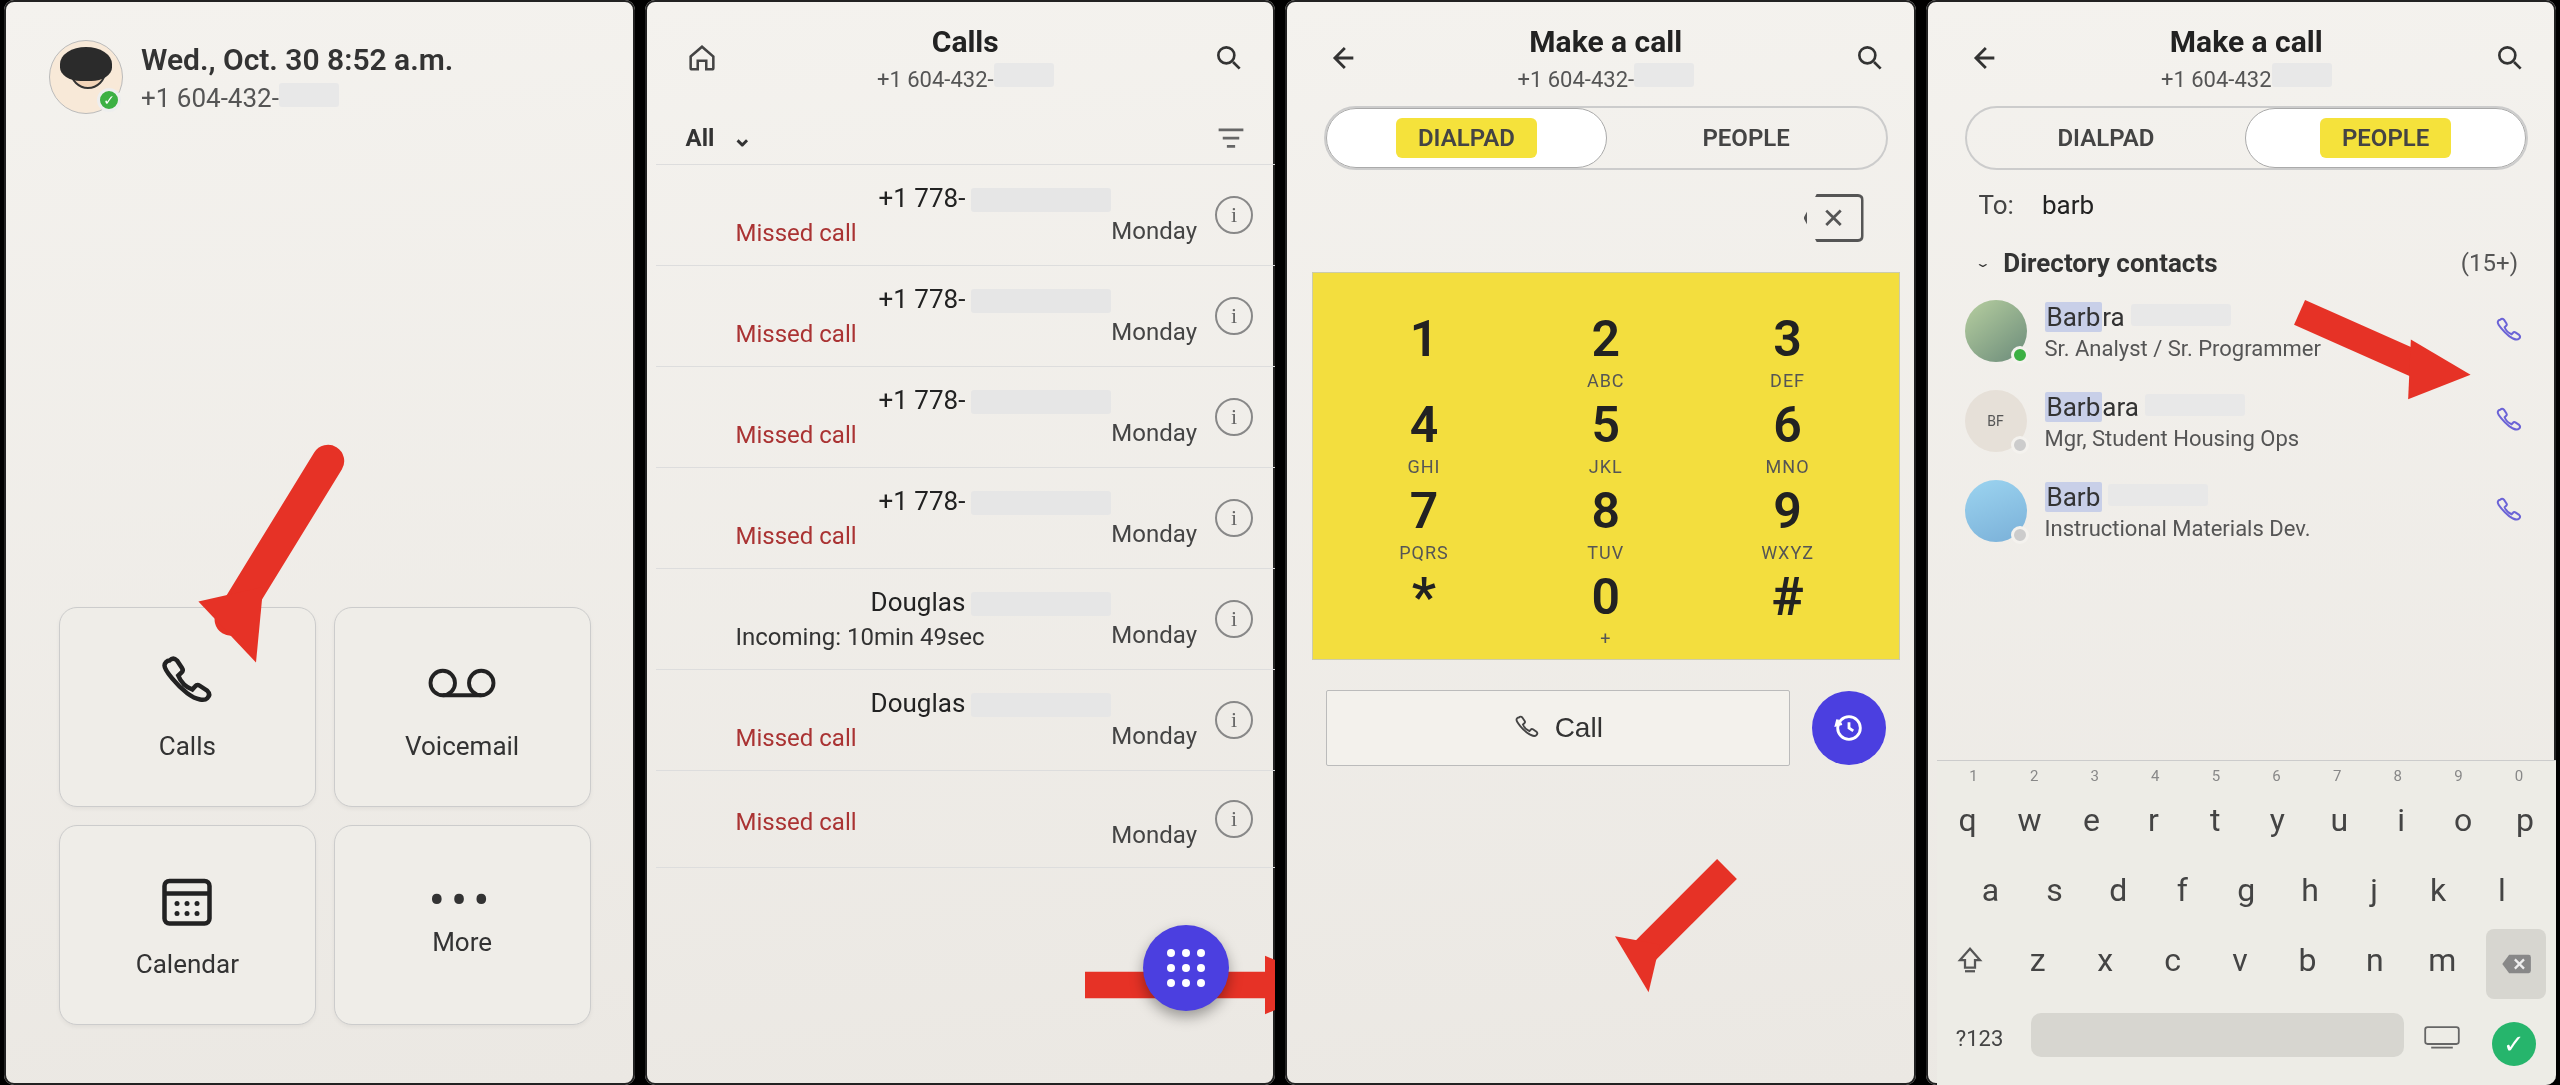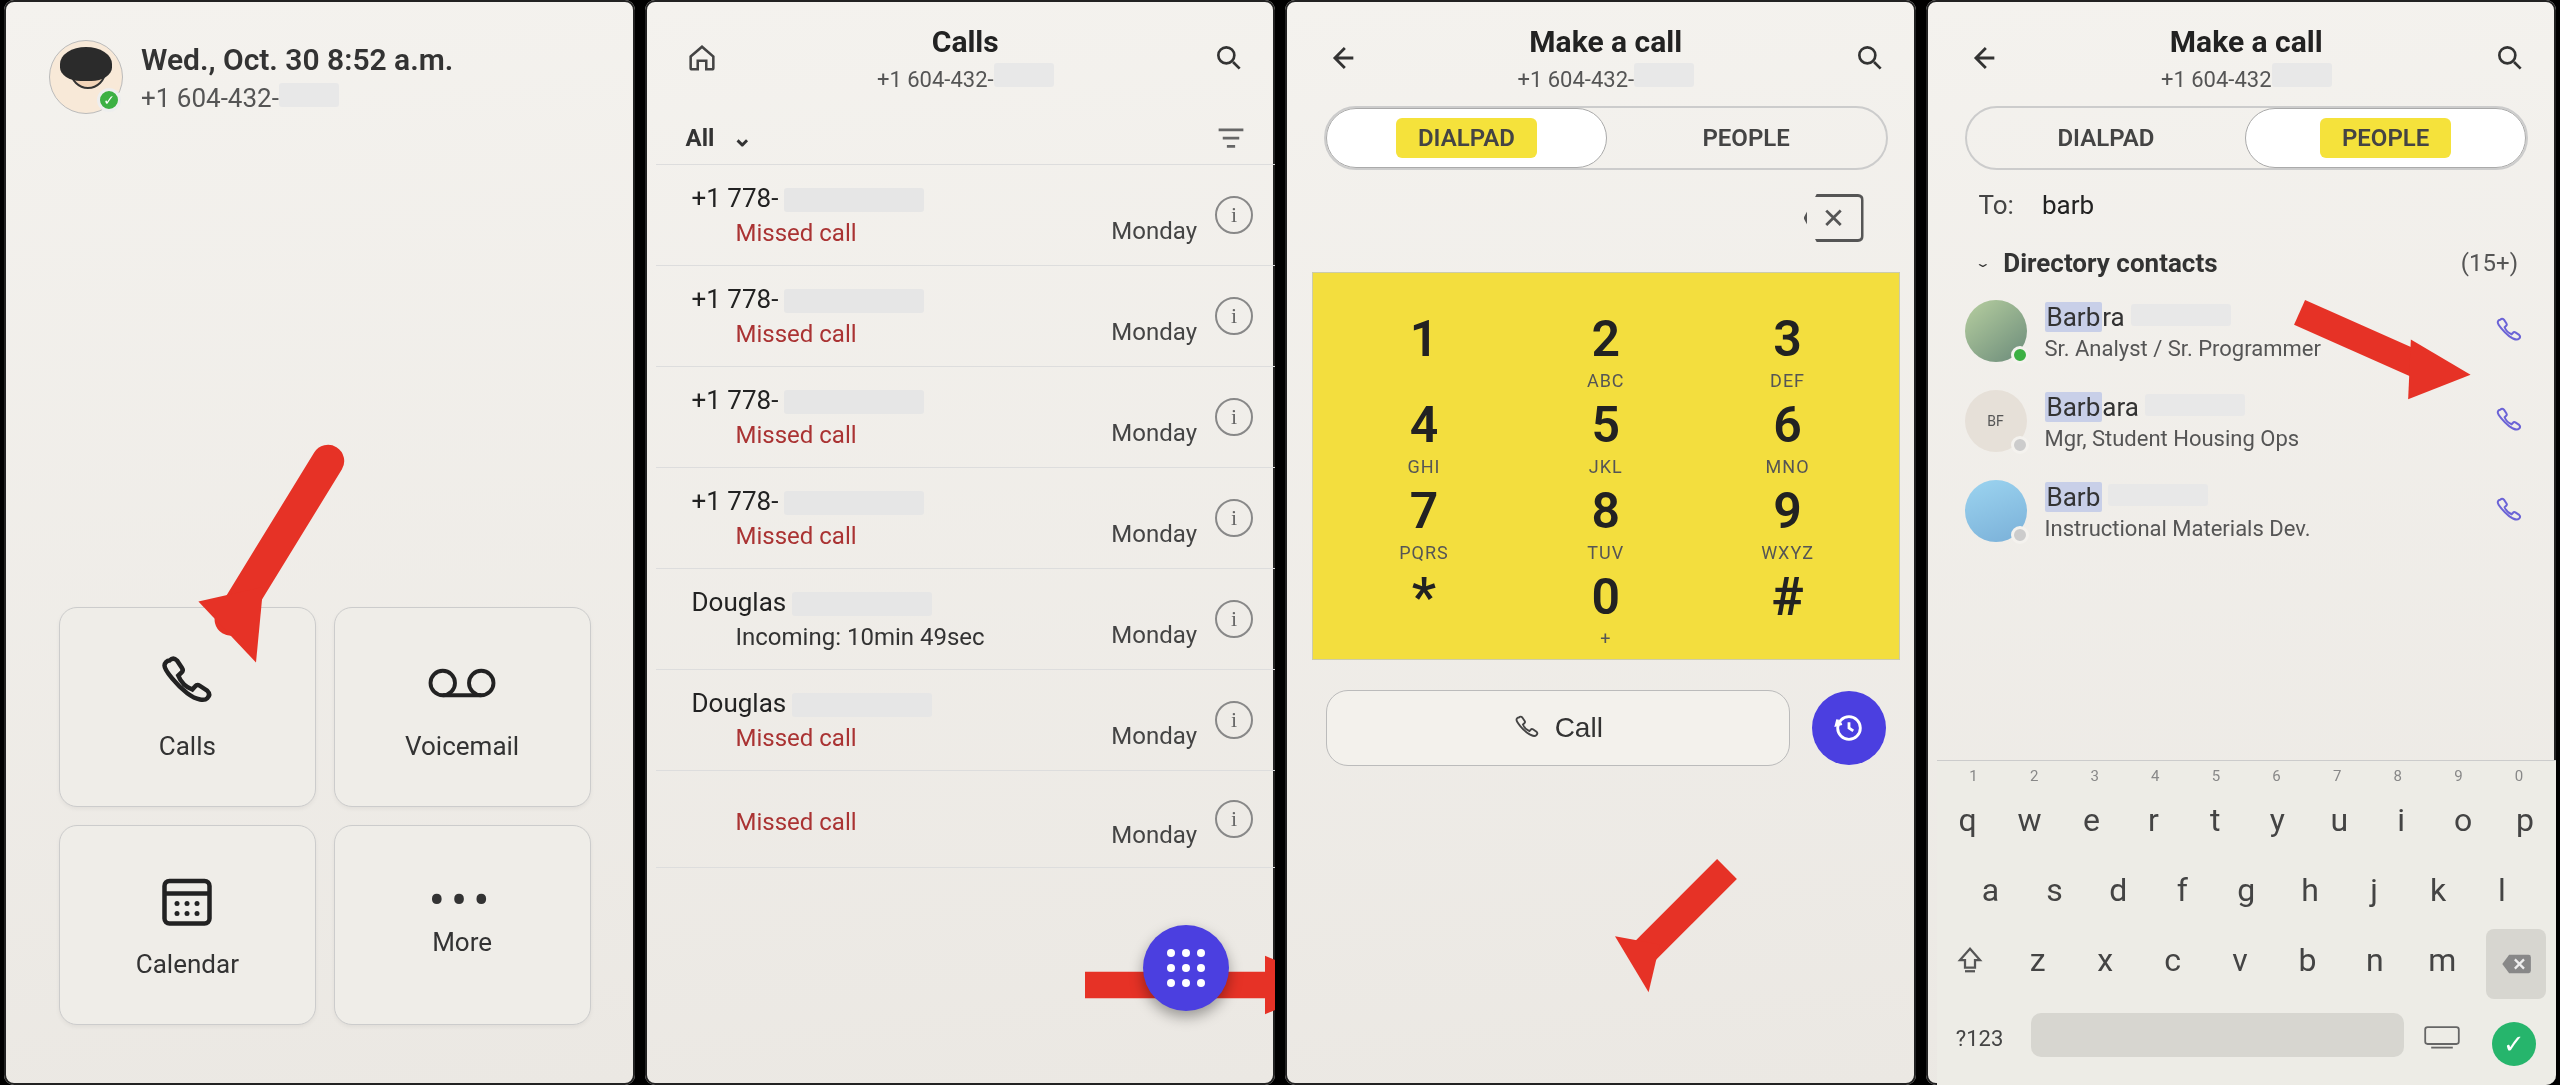--- a/index.html
+++ b/index.html
@@ -56,40 +56,40 @@
   .tile .lbl { font-size:26px; margin-top:18px; color:#333;}
   .dots { font-size:48px; letter-spacing:6px; line-height:16px;}
 
   
   .filterbar { display:flex; align-items:center; padding:22px 30px 12px; font-size:24px; font-weight:700;}
   .filterbar .caret{ margin-left:18px;}
   .filterbar .flt { margin-left:auto;}
   .list { border-top:1px solid #ddd;}
   .row { display:flex; align-items:center; border-bottom:1px solid #ddd; padding:18px 22px 18px 36px; font-size:24px;}
   .row .info { flex:1;}
-  .row .num { font-size:26px; color:#222;}
+  .row .num { font-size:26px; color:#222;text-align:right;}
   .row .num .redact{ display:inline-block;width:140px;height:24px;background:#e6e6e6;border-radius:3px;vertical-align:middle;margin-left:6px;}
   .row .status { font-size:24px; margin-top:6px;margin-left:44px;}
   .missed { color:#a33;}
   .row .day { font-size:24px; color:#444; margin-right:18px;margin-top:32px;}
   .row .iicon { width:38px;height:38px;border:2px solid #888;border-radius:50%;display:flex;align-items:center;justify-content:center;font-family:serif;font-size:22px;color:#666;}
   .fab { position:absolute; right:46px; bottom:74px; width:86px;height:86px;border-radius:50%;background:#4b3fe0;box-shadow:0 6px 14px rgba(0,0,0,.35);display:flex;align-items:center;justify-content:center;}
   .fab .dgrid { display:grid; grid-template-columns:repeat(3,8px); grid-template-rows:repeat(3,8px); gap:7px;}
   .fab .dgrid span{background:#fff;border-radius:50%;}
 
   
   .toinput { display:flex; justify-content:flex-end; padding:24px 52px 14px;}
   .backspace { width:60px;height:48px;border:3px solid #555;border-radius:6px 6px 6px 6px; clip-path:polygon(22% 0,100% 0,100% 100%,22% 100%,0 50%); display:flex;align-items:center;justify-content:center;font-size:28px;color:#555;}
   .pad { background:#f3de3e; margin:16px 16px 2px; padding:34px 20px 8px; display:grid; grid-template-columns:repeat(3,1fr); grid-template-rows:repeat(4,1fr); border:1px solid #cca;}
   .key { display:flex; flex-direction:column; align-items:center; justify-content:center; }
   .key .n { font-size:50px; font-weight:600; color:#222;}
   .key .t { font-size:18px; color:#555; margin-top:2px; letter-spacing:1px;}
   .key.star .n,.key.hash .n{font-size:54px;}
   .callrow { display:flex; align-items:center; gap:22px; padding:28px 30px 36px;}
-  .callbtn { flex:1; height:76px; border:1px solid #bbb; border-radius:22px; display:flex; align-items:center; justify-content:center; font-size:28px; color:#333; gap:14px; background:#f3f1ec;}
+  .callbtn { flex:1; height:76px; border:1px solid #bbb; border-radius:2px; display:flex; align-items:center; justify-content:center; font-size:28px; color:#333; gap:14px; background:#f3f1ec;}
   .recbtn { width:74px;height:74px;border-radius:50%;background:#4b3fe0;display:flex;align-items:center;justify-content:center;}
 
   
   .searchto{ display:flex; align-items:center; padding:20px 42px 12px; font-size:26px; color:#444;}
   .searchto .field{ margin-left:28px; font-size:26px; color:#222;}
   .dirhdr { display:flex; align-items:center; padding:16px 38px 8px;}
   .dirhdr .exp { font-size:20px; margin-right:12px; transform:scaleY(.6);}
   .dirhdr .txt { font-size:26px; font-weight:700;}
   .dirhdr .cnt { margin-left:auto; font-size:24px; color:#555;}
   .contact { display:flex; align-items:center; padding:14px 32px 14px 28px;}

